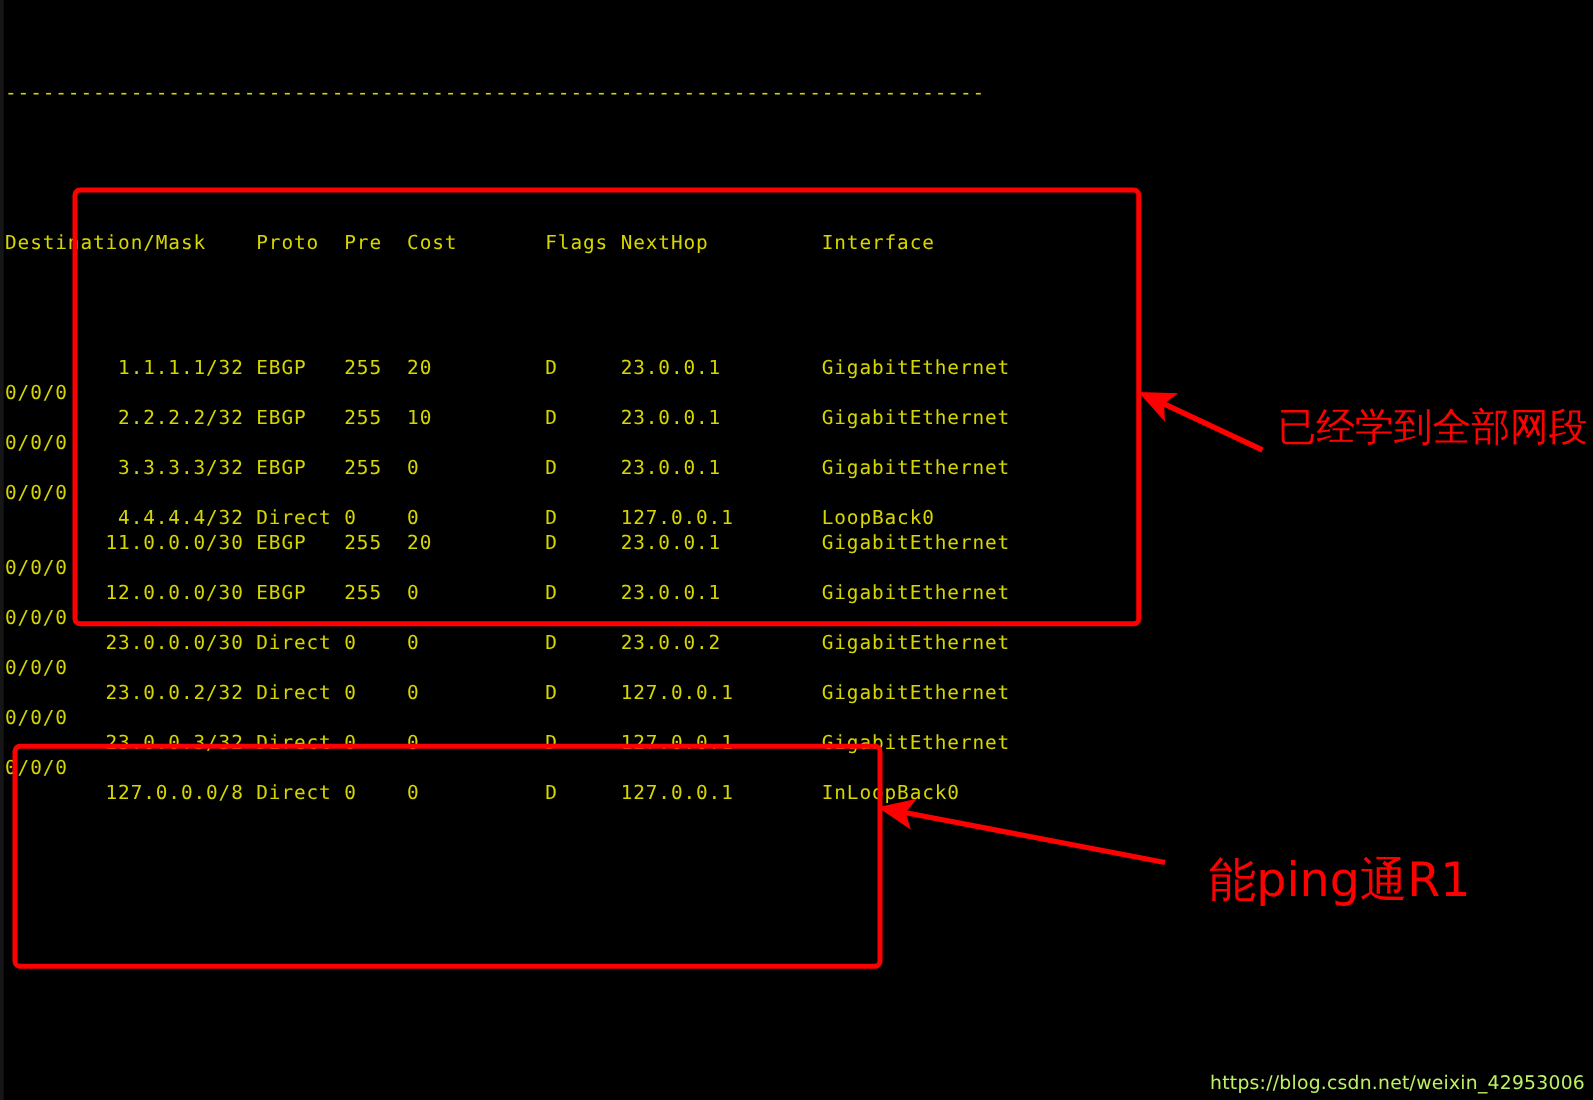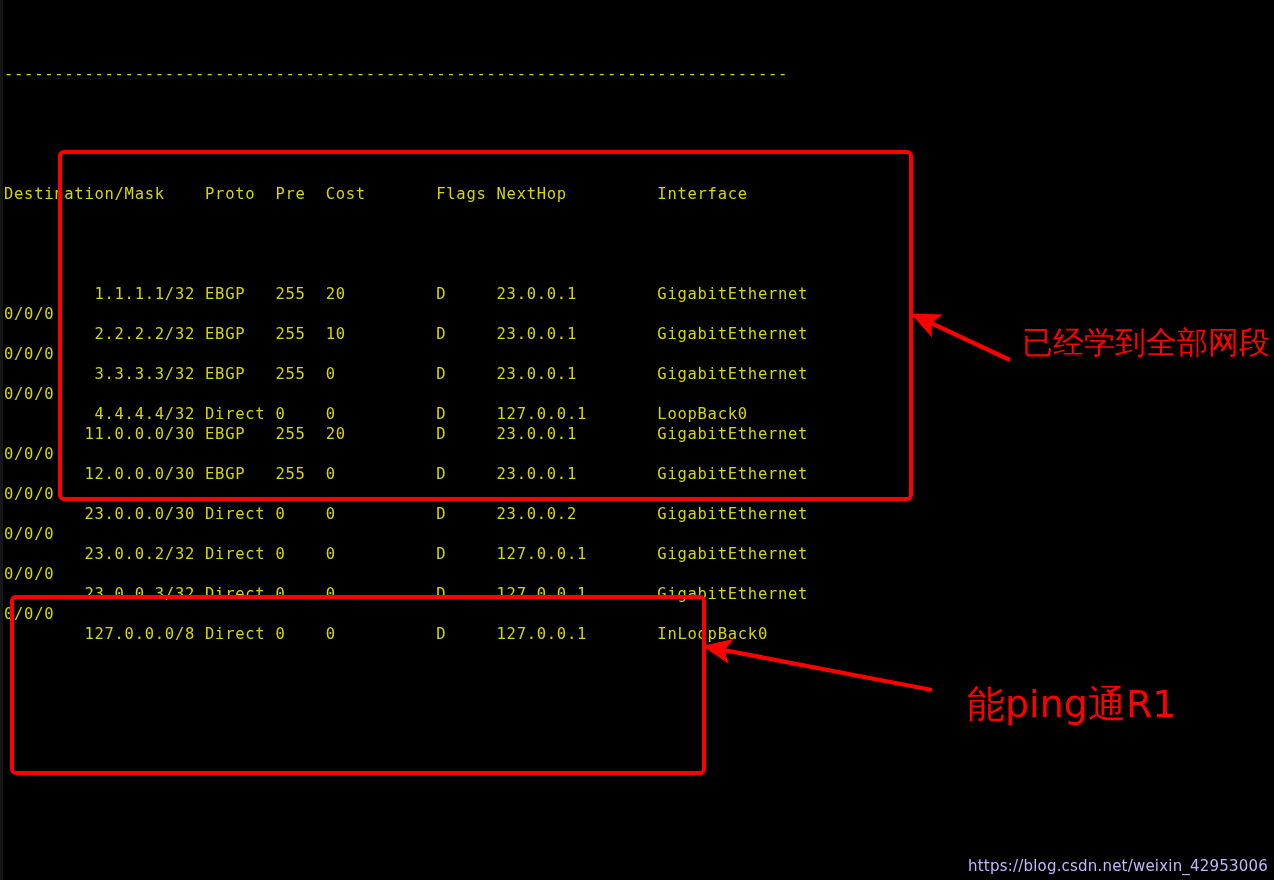--- a/index.html
+++ b/index.html
@@ -89,21 +89,21 @@
     width: 300px;
     font-size: 38px;
     margin-top: 16px;
   }
 
   
   #watermark {
     position: absolute;
     right: 6px;
     bottom: 5px;
-    color: #c4b5fd;
+    color: #bef264;
     font-family: "DejaVu Sans", "Liberation Sans", sans-serif;
     font-size: 15px;
     letter-spacing: 0.2px;
     z-index: 7;
     white-space: nowrap;
   }
 
   
   #left-gutter {
     position: absolute;

